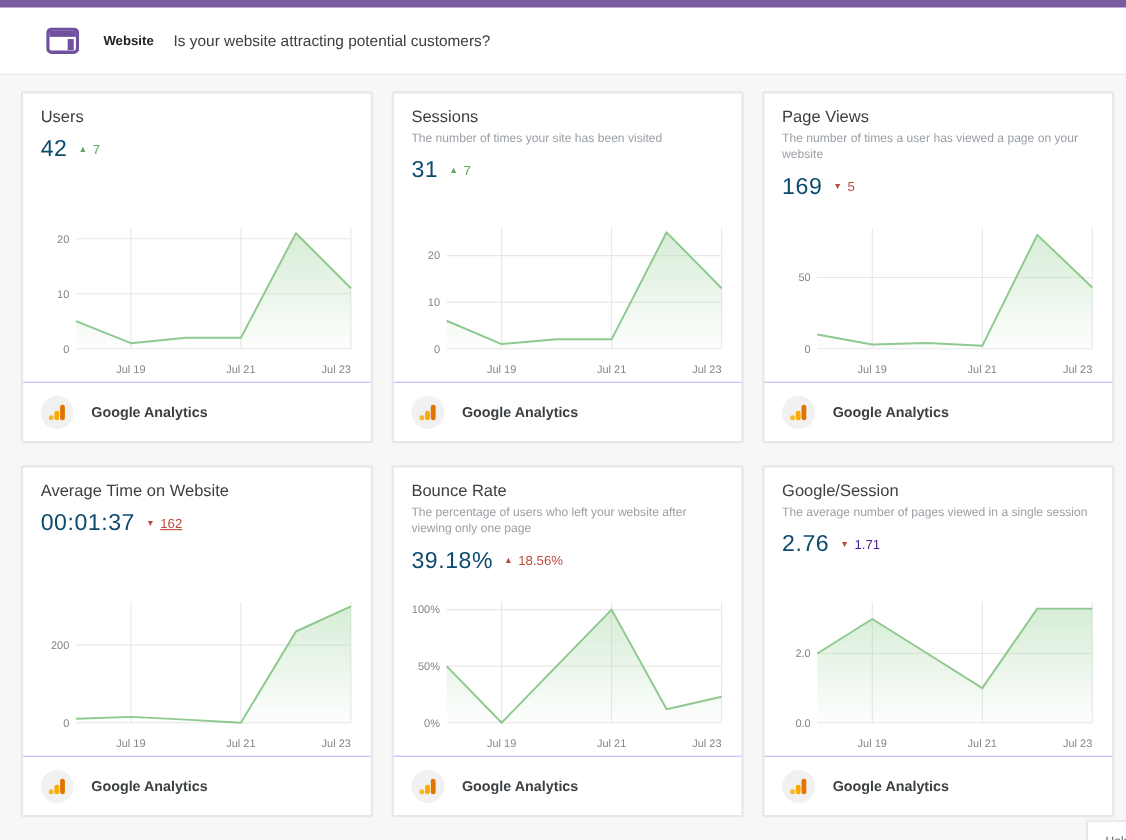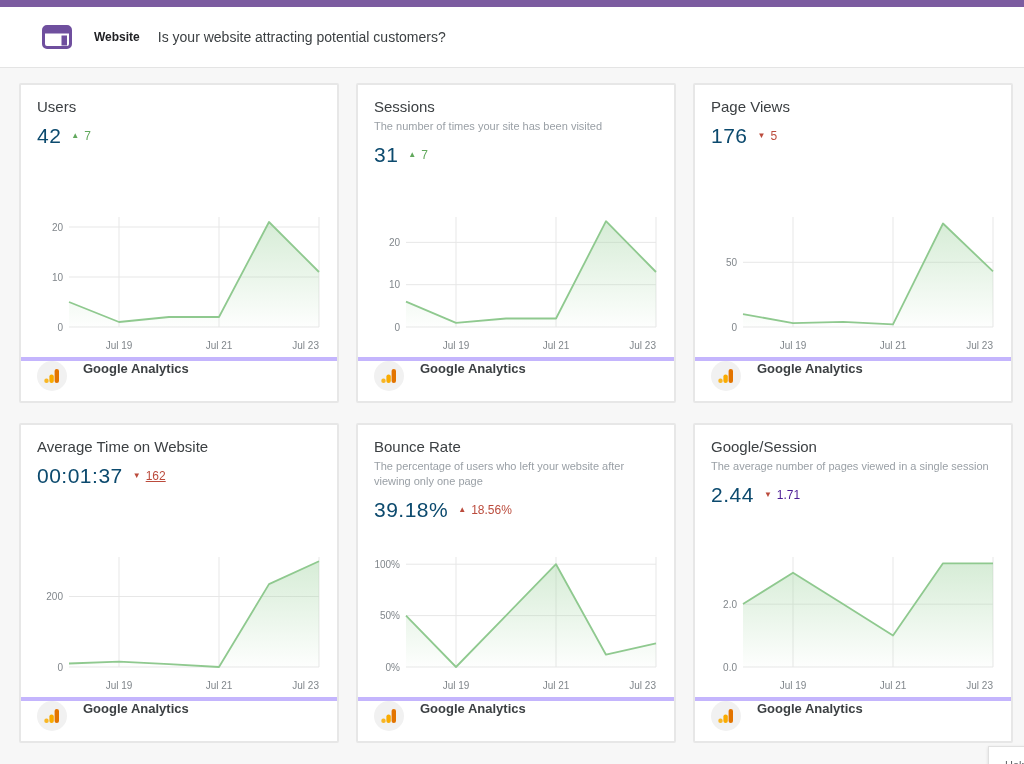--- a/index.html
+++ b/index.html
@@ -20,21 +20,21 @@
           border-radius:2px; display:flex; flex-direction:column; }
   .card-body { flex:1; display:flex; flex-direction:column; padding:13px 16px 0 16px; overflow:hidden; }
   .card-title { font-size:15px; color:#3c4043; }
   .card-desc { font-size:11px; color:#9aa0a6; line-height:1.35; margin-top:4px; }
   .value-row { display:flex; align-items:center; margin-top:9px; }
   .big-value { font-size:21px; color:#0c4a6e; letter-spacing:0.5px; }
   .delta { display:flex; align-items:center; margin-left:10px; }
   .delta-icon { font-size:8px; margin-right:5px; line-height:1; }
   .delta-value { font-size:12px; }
   .chart { margin-top:auto; height:148px; }
-  .card-footer { height:44px; border-top:4px solid #c4b5fd; display:flex; align-items:flex-start;
+  .card-footer { height:54px; border-top:1px solid #c4b5fd; display:flex; align-items:center;
                  padding:0 16px; }
   .source-badge { width:30px; height:30px; border-radius:50%; background:#f1f1f1;
                   display:flex; align-items:center; justify-content:center; }
   .source-label { font-size:13px; font-weight:bold; color:#3c4043; margin-left:16px; }
 
   .tick-label { font-size:10px; fill:#80868b; }
 
   .help-box { position:absolute; left:988px; top:746px; width:90px; height:40px;
               background:#ffffff; border:1px solid #e0e0e0; box-shadow:0 1px 3px rgba(0,0,0,.12);
               font-size:11px; color:#5f6368; padding:12px 0 0 16px; }
@@ -142,22 +142,23 @@
           <rect x="0.3" y="10.6" width="4.4" height="4.4" rx="2.1" fill="#f9ab00" opacity="0.85"></rect>
         </svg>
       </span>
       <span class="source-label">Google Analytics</span>
     </div>
   </div>
 
   <div class="card">
     <div class="card-body">
       <div class="card-title">Page Views</div>
-      <div class="value-row">
-        <span class="big-value">176</span>
+      <div class="card-desc">The number of times a user has viewed a page on your website</div>
+      <div class="value-row">
+        <span class="big-value">169</span>
         <span class="delta">
           <span class="delta-icon" style="color: rgb(187, 75, 60);">▼</span>
           <span class="delta-value" style="color: rgb(187, 75, 60);">5</span>
         </span>
       </div>
       <div class="chart"><svg width="284" height="148" viewBox="0 0 284 148">
             <defs>
               <linearGradient id="grad2" x1="0" y1="0" x2="0" y2="1">
                 <stop offset="0%" stop-color="#a5d6a5" stop-opacity="0.45"></stop>
                 <stop offset="100%" stop-color="#a5d6a5" stop-opacity="0.02"></stop>
@@ -276,21 +277,21 @@
       </span>
       <span class="source-label">Google Analytics</span>
     </div>
   </div>
 
   <div class="card">
     <div class="card-body">
       <div class="card-title">Google/Session</div>
       <div class="card-desc">The average number of pages viewed in a single session</div>
       <div class="value-row">
-        <span class="big-value">2.44</span>
+        <span class="big-value">2.76</span>
         <span class="delta">
           <span class="delta-icon" style="color: rgb(187, 75, 60);">▼</span>
           <span class="delta-value" style="color: #4c1d95;">1.71</span>
         </span>
       </div>
       <div class="chart"><svg width="284" height="148" viewBox="0 0 284 148">
             <defs>
               <linearGradient id="grad5" x1="0" y1="0" x2="0" y2="1">
                 <stop offset="0%" stop-color="#a5d6a5" stop-opacity="0.45"></stop>
                 <stop offset="100%" stop-color="#a5d6a5" stop-opacity="0.02"></stop>

